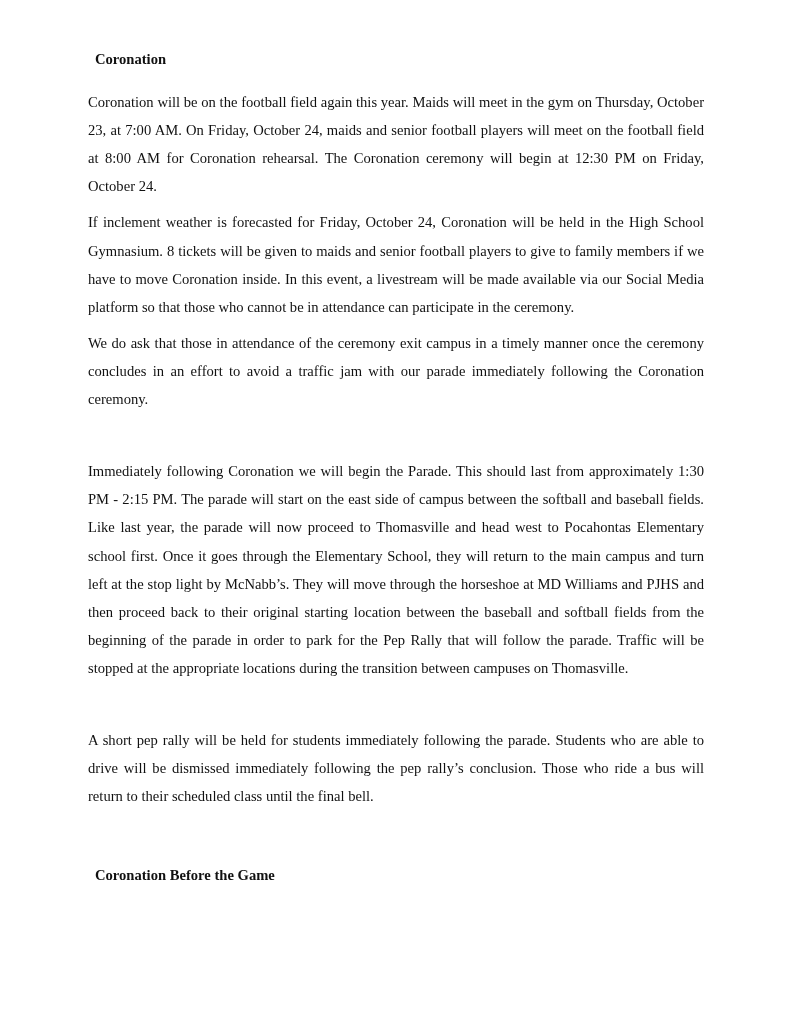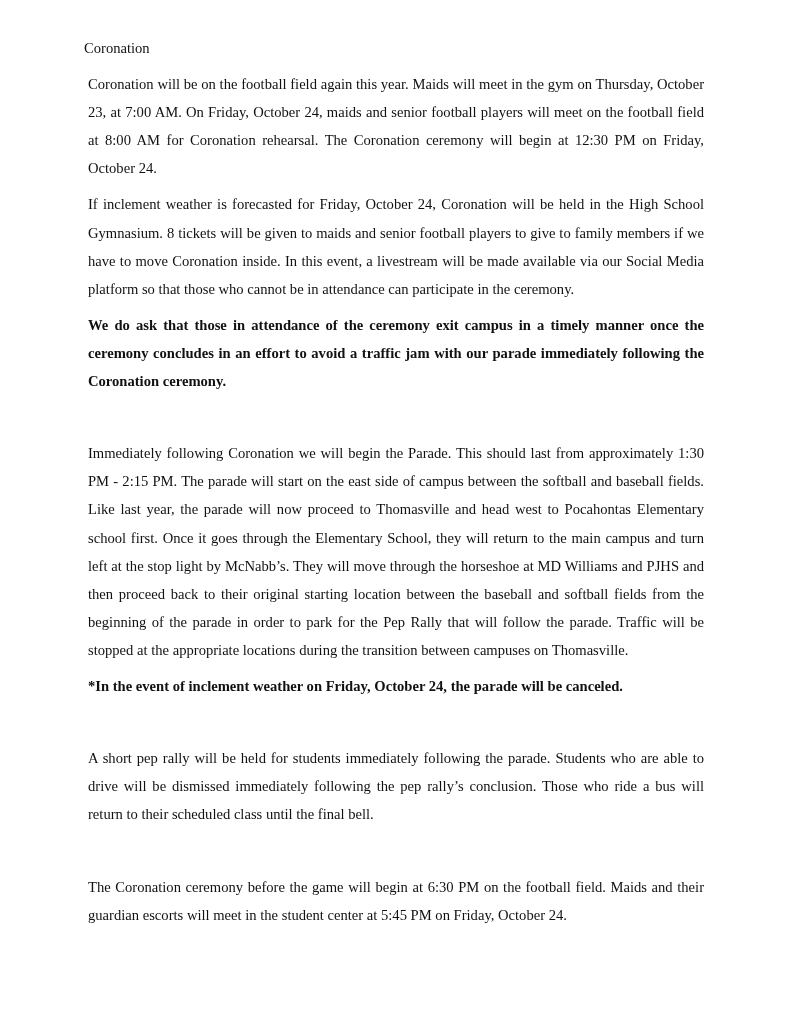--- a/index.html
+++ b/index.html
@@ -17,30 +17,30 @@
       position: absolute;
       left: 80px;
       top: 30px;
       width: 632px;
       font-family: "Liberation Serif", serif;
       font-size: 14.6px;
       line-height: 28.1px;
       color: #111111;
     }
     .heading {
-      font-weight: normal;
-      margin: 4px;
+      font-weight: bold;
+      margin: 15px;
     }
     .para {
       margin: 8px;
       text-align: justify;
       text-align-last: left;
     }
     .bold {
-      font-weight: bold;
+      font-weight: normal;
     }
     .spacer {
       height: 28.1px;
     }
   </style>
 </head>
 <body>
 
 <div class="page">
 
@@ -48,28 +48,27 @@
     <p class="heading">Coronation</p>
     <p class="para">Coronation will be on the football field again this year. Maids will meet in the gym on Thursday, October 23, at 7:00 AM. On Friday, October 24, maids and senior football players will meet on the football field at 8:00 AM for Coronation rehearsal. The Coronation ceremony will begin at 12:30 PM on Friday, October 24.</p>
     <p class="para">If inclement weather is forecasted for Friday, October 24, Coronation will be held in the High School Gymnasium. 8 tickets will be given to maids and senior football players to give to family members if we have to move Coronation inside. In this event, a livestream will be made available via our Social Media platform so that those who cannot be in attendance can participate in the ceremony.</p>
     <p class="para bold">We do ask that those in attendance of the ceremony exit campus in a timely manner once the ceremony concludes in an effort to avoid a traffic jam with our parade immediately following the Coronation ceremony.</p>
   </section>
 
   <div class="spacer"></div>
 
   <section>
     <p class="para">Immediately following Coronation we will begin the Parade. This should last from approximately 1:30 PM - 2:15 PM. The parade will start on the east side of campus between the softball and baseball fields. Like last year, the parade will now proceed to Thomasville and head west to Pocahontas Elementary school first. Once it goes through the Elementary School, they will return to the main campus and turn left at the stop light by McNabb’s. They will move through the horseshoe at MD Williams and PJHS and then proceed back to their original starting location between the baseball and softball fields from the beginning of the parade in order to park for the Pep Rally that will follow the parade. Traffic will be stopped at the appropriate locations during the transition between campuses on Thomasville.</p>
-    <p class="para bold">*In the event of inclement weather on Friday, October 24, the parade will be canceled.</p>
   </section>
 
   <div class="spacer"></div>
 
   <section>
     <p class="para">A short pep rally will be held for students immediately following the parade. Students who are able to drive will be dismissed immediately following the pep rally’s conclusion. Those who ride a bus will return to their scheduled class until the final bell.</p>
   </section>
 
   <div class="spacer"></div>
 
   <section>
-    <p class="para">The Coronation ceremony before the game will begin at 6:30 PM on the football field. Maids and their guardian escorts will meet in the student center at 5:45 PM on Friday, October 24.</p>
+    <p class="heading">Coronation Before the Game</p>
   </section>
 
 </div>
 
 </body></html>

